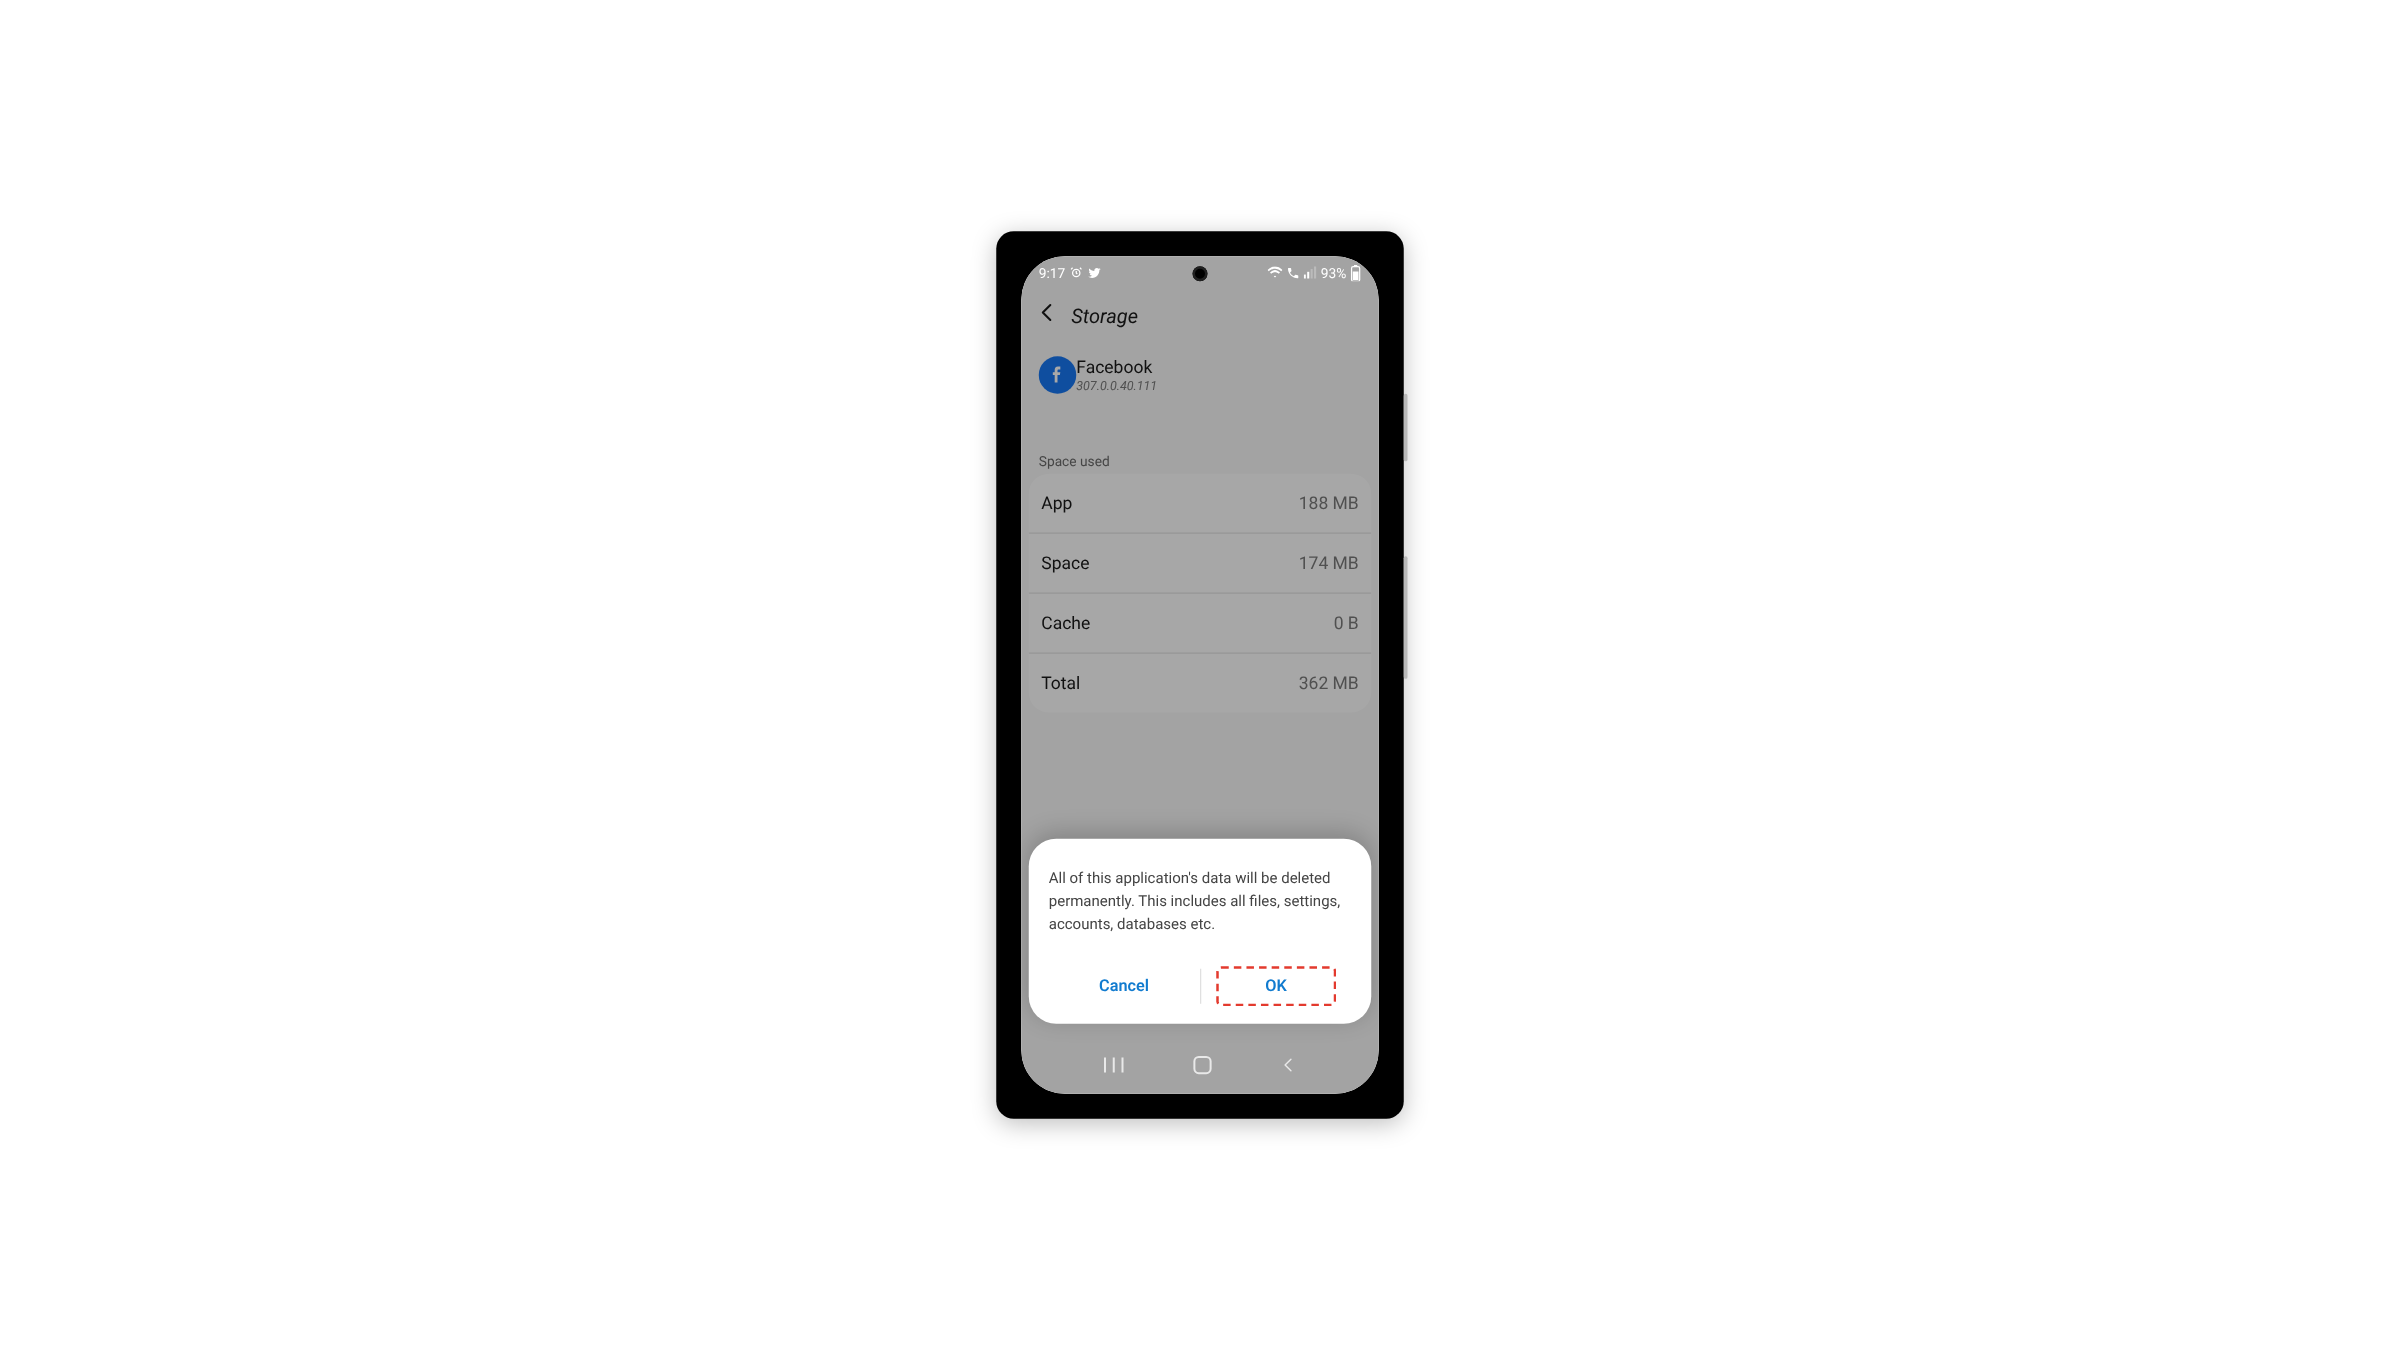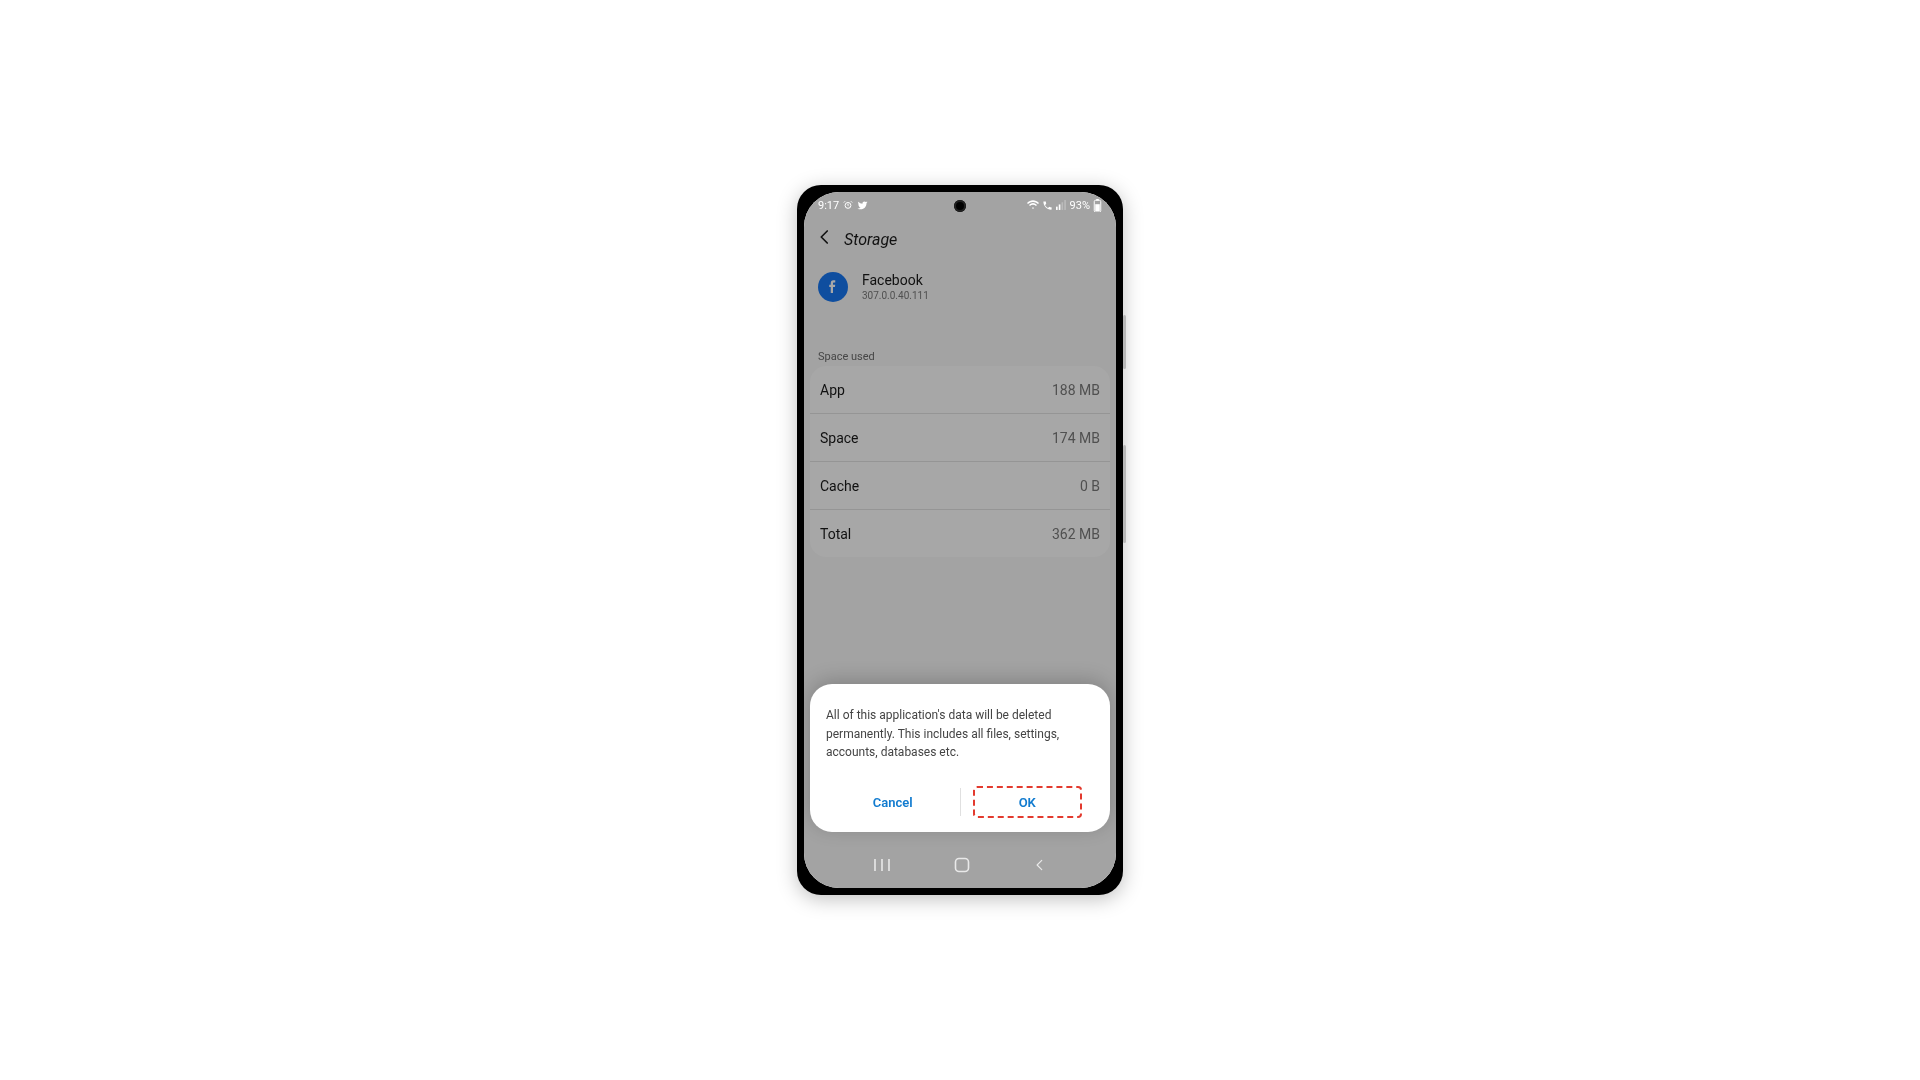--- a/index.html
+++ b/index.html
@@ -14,23 +14,23 @@
 
   
   .phone {
     position: absolute;
     left: 50%;
     top: 50%;
     transform: translate(-50%, -50%);
     width: 326px;
     height: 710px;
     background: #000;
-    border-radius: 24px;
+    border-radius: 14px;
     box-shadow: 0 4px 20px rgba(0,0,0,0.25);
-    padding: 7px;
+    padding: 20px;
     box-sizing: border-box;
   }
 
   .phone-side-btn-top {
     position: absolute;
     right: -3px;
     top: 130px;
     width: 3px;
     height: 54px;
     background: #b9b9b9;
@@ -127,39 +127,40 @@
   }
 
   
   .app-info {
     position: absolute;
     top: 80px;
     left: 0;
     right: 0;
     padding: 0 14px;
     display: flex;
-    gap: 14px;
+    align-items: center;
   }
   .app-icon {
     width: 30px;
     height: 30px;
     border-radius: 50%;
     background: #1877f2;
     display: flex;
     align-items: center;
     justify-content: center;
   }
   .app-text .name {
     font-size: 14px;
     color: #1a1a1a;
   }
   .app-text .ver {
     font-size: 10px;
     color: #7a7a7a;
     margin-top: 2px;
+    font-style: italic;
   }
 
   
   .section-label {
     position: absolute;
     top: 158px;
     left: 14px;
     font-size: 11px;
     color: #6b6b6b;
   }

